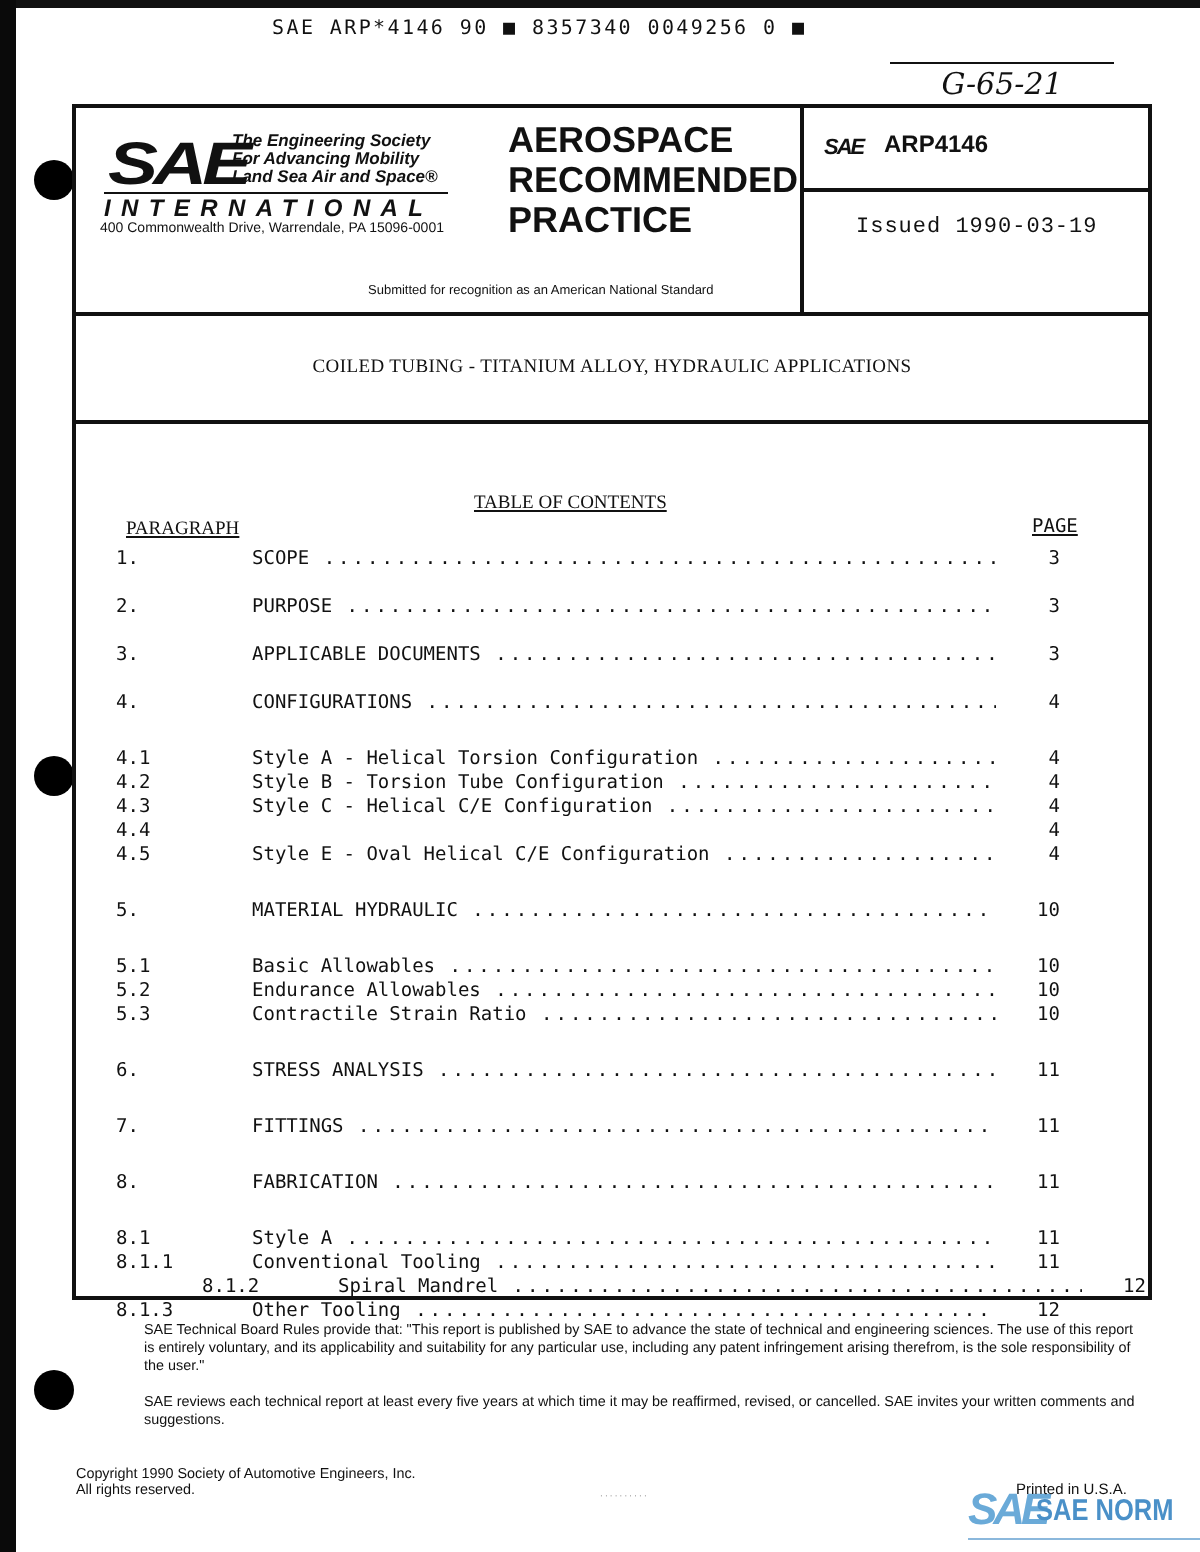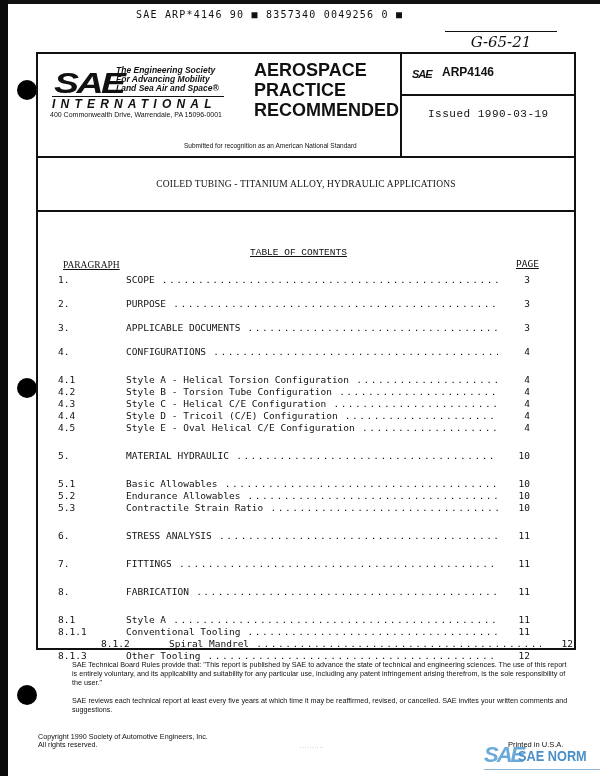--- a/index.html
+++ b/index.html
@@ -51,21 +51,21 @@
   .rb-sae { position: absolute; left: 10px; top: 14px; font-weight: bold; font-style: italic; font-size: 11px; letter-spacing: -1px; }
   .rb-arp { position: absolute; left: 40px; top: 11px; font-weight: bold; font-size: 12px; }
   .rb-issued { position: absolute; left: 26px; top: 54px; font-family: Liberation Mono, monospace; font-size: 11px; letter-spacing: 0.5px; }
   .title-row {
     position: absolute; left: 0; top: 104px; width: 536px; height: 52px; border-bottom: 2px solid #111;
     display: flex; align-items: center; justify-content: center;
   }
   .title-row span { font-family: Liberation Serif, serif; font-size: 9.5px; letter-spacing: 0.2px; }
   .toc { position: absolute; left: 0; top: 158px; width: 536px; }
   .toc-heading {
-    position: absolute; left: 212px; top: 35px; font-family: Liberation Mono, monospace; font-size: 9.5px;
+    position: absolute; left: 199px; top: 35px; font-family: Liberation Serif, serif; font-size: 9.5px;
     text-decoration: underline;
   }
   .col-par { position: absolute; left: 25px; top: 48px; font-family: Liberation Serif, serif; font-size: 9.5px; text-decoration: underline; }
   .col-page { position: absolute; left: 478px; top: 46px; font-family: "DejaVu Sans Mono", monospace; font-size: 9.5px; text-decoration: underline; }
   .toc-row {
     position: absolute; left: 0; width: 536px; height: 12px;
     font-family: "DejaVu Sans Mono", monospace; font-size: 9.5px; line-height: 12px;
   }
   .toc-num { position: absolute; left: 20px; }
   .toc-title { position: absolute; left: 88px; width: 372px; overflow: hidden; white-space: nowrap; }
@@ -99,22 +99,22 @@
       <div class="society">
         <div>The Engineering Society</div>
         <div>For Advancing Mobility</div>
         <div>Land Sea Air and Space®</div>
       </div>
       <div class="intl">INTERNATIONAL</div>
       <div class="address">400 Commonwealth Drive, Warrendale, PA 15096-0001</div>
     </div>
     <div class="arp-title">
       <div>AEROSPACE</div>
+      <div>RECOMMENDED</div>
       <div>PRACTICE</div>
-      <div>RECOMMENDED</div>
     </div>
     <div class="submitted">Submitted for recognition as an American National Standard</div>
     <div class="rightbox">
       <div class="rb-top">
         <span class="rb-sae">SAE</span>
         <span class="rb-arp">ARP4146</span>
       </div>
       <div class="rb-issued">Issued 1990-03-19</div>
     </div>
   </div>
@@ -158,21 +158,20 @@
           <span class="toc-title">Style B - Torsion Tube Configuration</span>
           <span class="toc-page">4</span>
         </div>
         <div class="toc-row" style="top: 186px;">
           <span class="toc-num">4.3</span>
           <span class="toc-title">Style C - Helical C/E Configuration</span>
           <span class="toc-page">4</span>
         </div>
         <div class="toc-row" style="top: 198px;">
           <span class="toc-num">4.4</span>
-          <span class="toc-title">Style D - Tricoil (C/E) Configuration</span>
           <span class="toc-page">4</span>
         </div>
         <div class="toc-row" style="top: 210px;">
           <span class="toc-num">4.5</span>
           <span class="toc-title">Style E - Oval Helical C/E Configuration</span>
           <span class="toc-page">4</span>
         </div>
         <div class="toc-row" style="top: 238px;">
           <span class="toc-num">5.</span>
           <span class="toc-title">MATERIAL HYDRAULIC</span>

